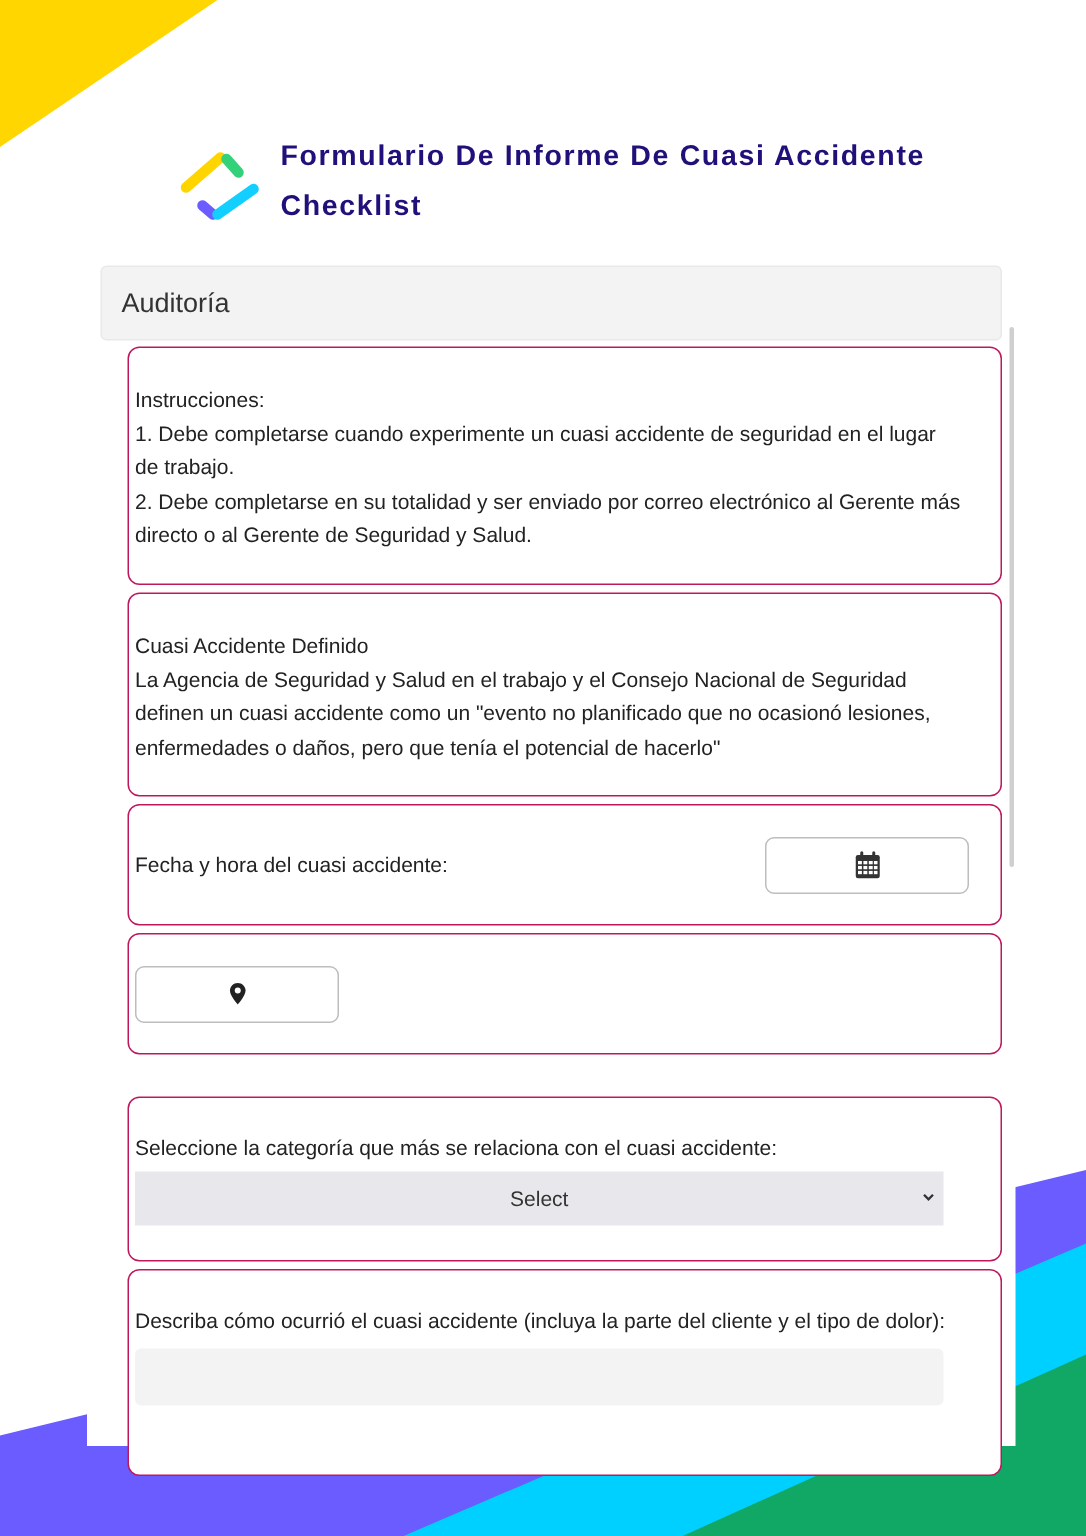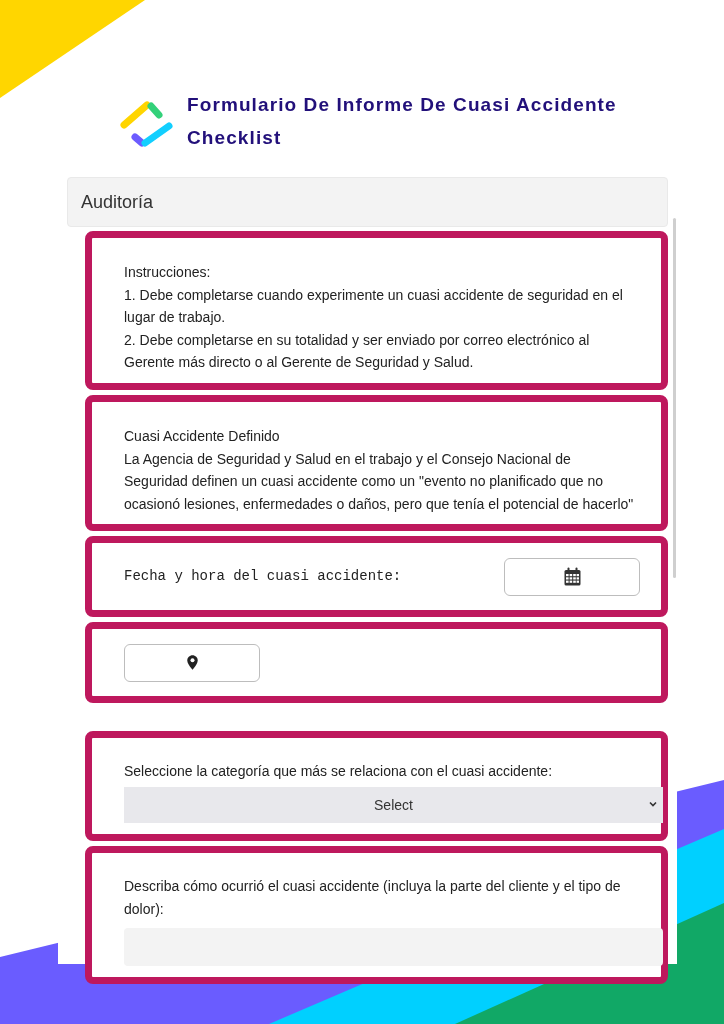--- a/index.html
+++ b/index.html
@@ -28,26 +28,26 @@
     background: #f3f3f3; border: 1px solid #e9e9e9; border-radius: 4px;
     display: flex; align-items: center; padding-left: 13px;
     font-size: 18px; color: #333333;
   }
   .scrollbar {
     position: absolute; left: 673px; top: 218px; width: 3px; height: 360px;
     background: #cfcfcf; border-radius: 2px;
   }
   .cards { position: absolute; left: 85px; top: 231px; width: 583px; }
   .card {
-    width: 583px; background: #ffffff; border: 7px solid #be185d; border-radius: 8px;
-    padding: 0 24px 0 32px; margin-bottom: 5px; font-size: 14px; color: #222222;
+    width: 583px; background: #ffffff; border: 1px solid #be185d; border-radius: 8px;
+    padding: 0 24px 0 4px; margin-bottom: 5px; font-size: 14px; color: #222222;
   }
   .card.text { padding-top: 23px; line-height: 22.5px; }
   .card.row { display: flex; align-items: center; justify-content: space-between; padding-right: 21px; }
-  .row-label { line-height: 17px; max-width: 380px; font-family: Liberation Mono, monospace; }
+  .row-label { line-height: 17px; max-width: 380px; }
   .icon-btn {
     width: 136px; height: 38px; border: 1px solid #bdbdbd; border-radius: 6px;
     display: flex; align-items: center; justify-content: center; background: #fff; cursor: pointer;
   }
   .field-label { line-height: 22px; }
   .select {
     margin-top: 5px; width: 539px; height: 36px; background: #e8e8ec;
     display: flex; align-items: center; justify-content: center; position: relative;
     font-size: 14px; color: #333; cursor: pointer;
   }

